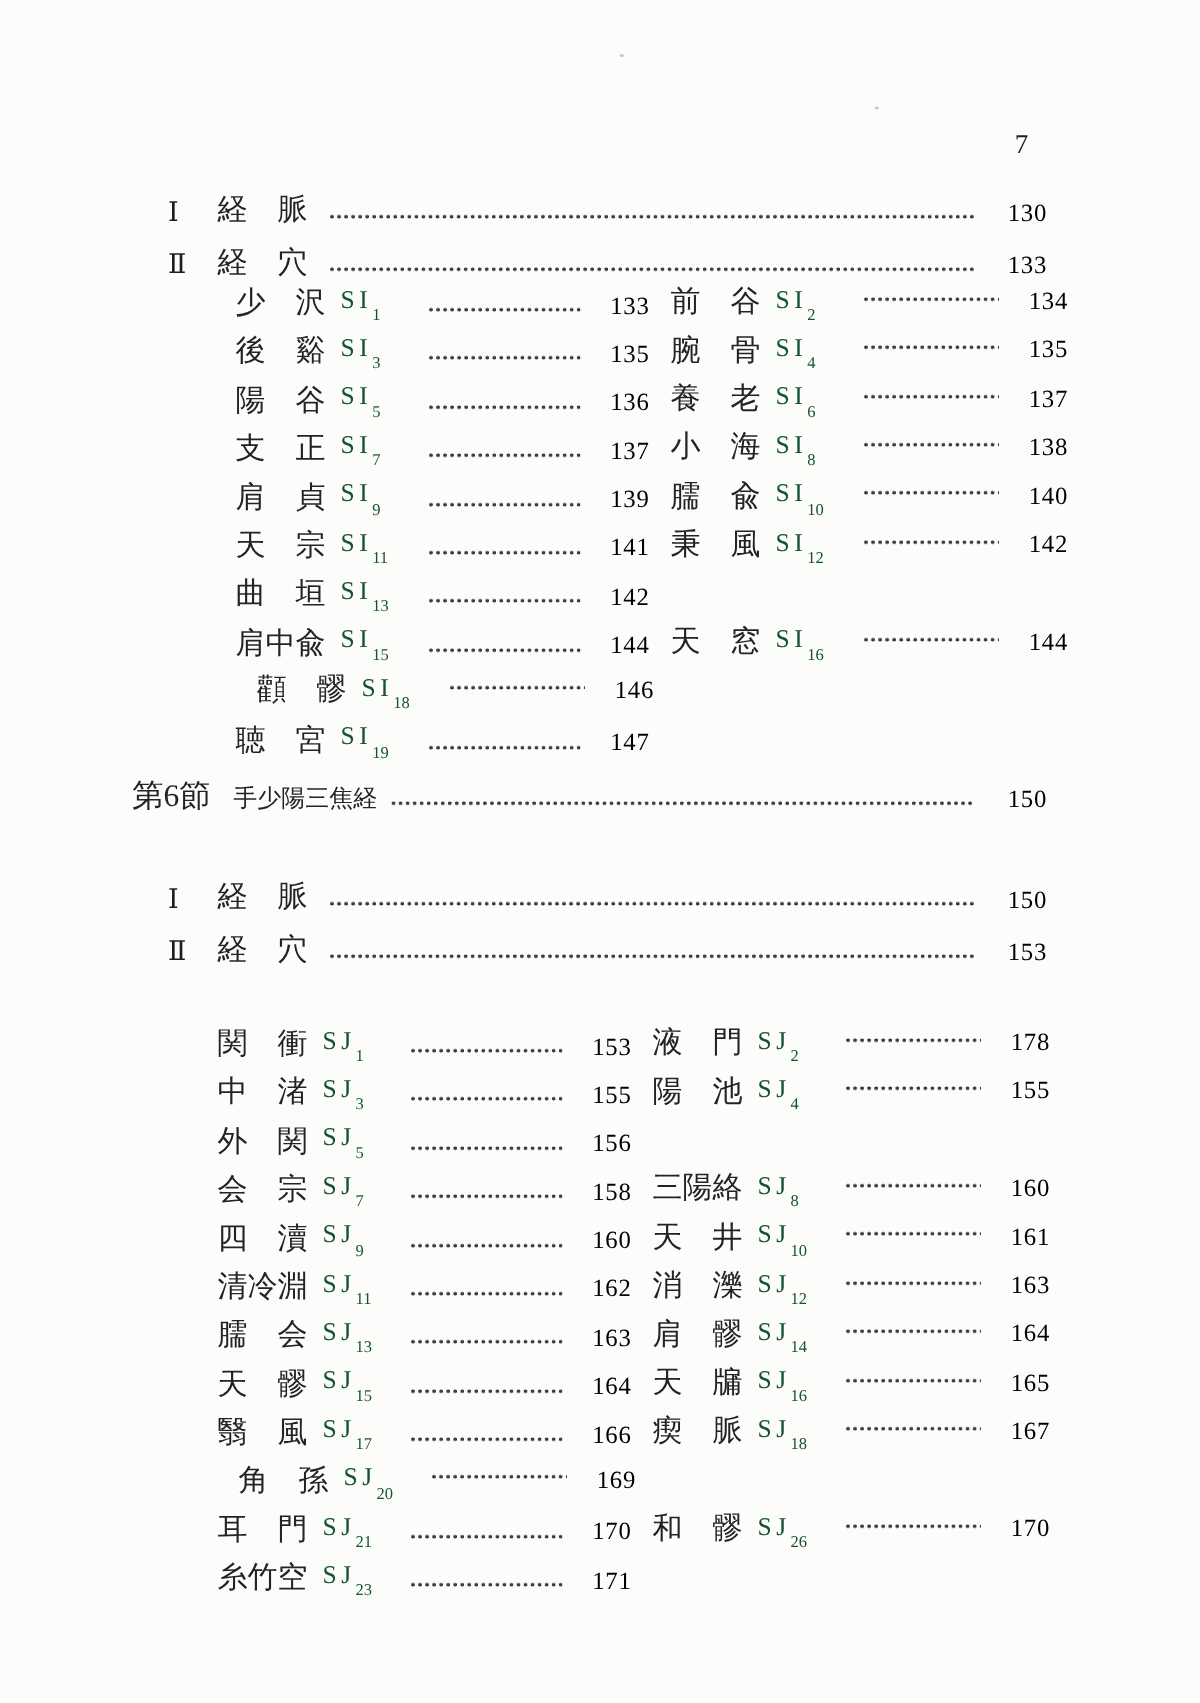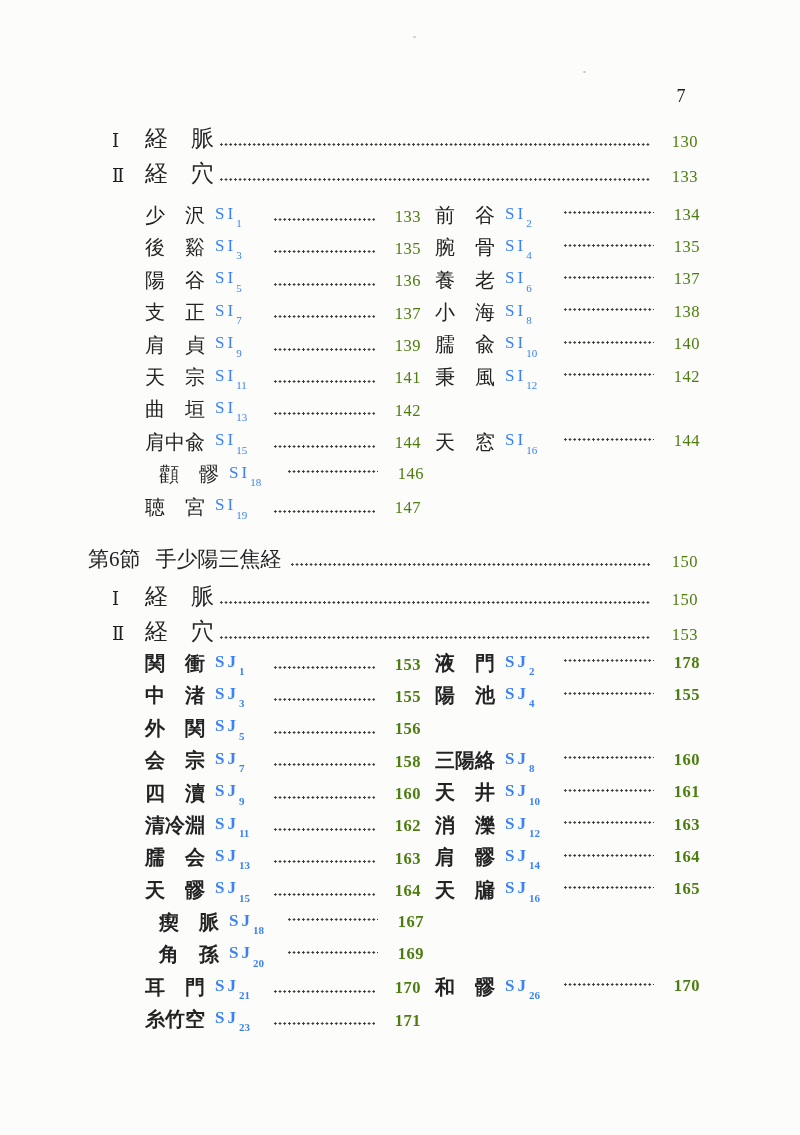--- a/index.html
+++ b/index.html
@@ -9,51 +9,51 @@
     font-family:"Liberation Serif","DejaVu Serif",serif;
     color:#232323;
   }
   .pageno{position:absolute;top:87px;left:666px;width:30px;text-align:center;
     font-size:18px;line-height:1;color:#1d1d1d;}
 
   
   .lblock{position:absolute;left:112px;width:586px;}
   .lrow{display:flex;align-items:flex-end;height:24px;margin-bottom:11px;}
   .numeral{width:33px;font-size:18px;line-height:1;color:#1e1e1e;}
-  .llabel{width:66px;font-size:23px;line-height:1;white-space:pre;}
+  .llabel{width:66px;font-size:20px;line-height:1;white-space:pre;}
 
   
   .leader{flex:1;height:3px;margin:0 8px 4px 8px;
     background-image:radial-gradient(circle,#3b3b3b 1.05px,rgba(0,0,0,0) 1.35px);
     background-size:4.7px 3px;background-repeat:repeat-x;background-position:left center;}
   .pagenum{width:40px;font-size:16.5px;line-height:1;text-align:right;
-    letter-spacing:.5px;color:#4d7c0f;}
+    letter-spacing:.5px;color:#000000;}
 
   
-  .srow{position:absolute;left:88px;width:610px;top:546px;
+  .srow{position:absolute;left:88px;width:610px;top:517px;
     display:flex;align-items:flex-end;height:24px;}
   .slabel{font-size:21px;line-height:1;margin-right:15px;white-space:pre;}
-  .stitle{font-size:21px;line-height:1;white-space:pre;}
+  .stitle{font-size:16px;line-height:1;white-space:pre;}
 
   
   .pblock{position:absolute;left:145px;width:555px;}
   .prow{display:flex;align-items:flex-end;height:24px;margin-bottom:8.4px;}
   .half{display:flex;align-items:flex-end;}
   .half:first-child{width:276px;}
   .half:last-child{width:265px;align-items:center;}
   .colgap{width:14px;}
   .pname{width:70px;font-size:20px;line-height:1;white-space:pre;}
-  .pcode{width:54px;font-size:17px;line-height:1;letter-spacing:3px;color:#3b82f6;}
+  .pcode{width:54px;font-size:17px;line-height:1;letter-spacing:3px;color:#14532d;}
   .pcode sub{font-size:11px;letter-spacing:0;line-height:1;position:relative;top:4px;}
   .prow .leader{margin:0 6px 4px 4px;}
 
   #si-level1{top:126px;}
-  #si-points{top:201px;}
+  #si-points{top:188px;margin-left:12px;}
   #sj-level1{top:584px;}
-  #sj-points{top:649px;font-weight:bold;}
+  #sj-points{top:682px;}
 
   .speck{position:absolute;width:3px;height:2px;border-radius:50%;background:#c9c9c5;}
 </style>
 </head>
 <body>
 
 <div class="page">
 
   <div class="speck" style="top:36px;left:413px;"></div>
   <div class="speck" style="top:71px;left:583px;"></div>
@@ -342,20 +342,26 @@
         </div>
         <span class="colgap"></span>
         <div class="half">
           <span class="pname">天　牖</span>
           <span class="pcode"><span>SJ</span><sub>16</sub></span>
           <span class="leader"></span>
           <span class="pagenum">165</span>
         </div>
       </div>
       <div class="prow">
+        <div class="half">
+          <span class="pname">翳　風</span>
+          <span class="pcode"><span>SJ</span><sub>17</sub></span>
+          <span class="leader"></span>
+          <span class="pagenum">166</span>
+        </div>
         <span class="colgap"></span>
         <div class="half">
           <span class="pname">瘈　脈</span>
           <span class="pcode"><span>SJ</span><sub>18</sub></span>
           <span class="leader"></span>
           <span class="pagenum">167</span>
         </div>
       </div>
       <div class="prow">
         <span class="colgap"></span>

